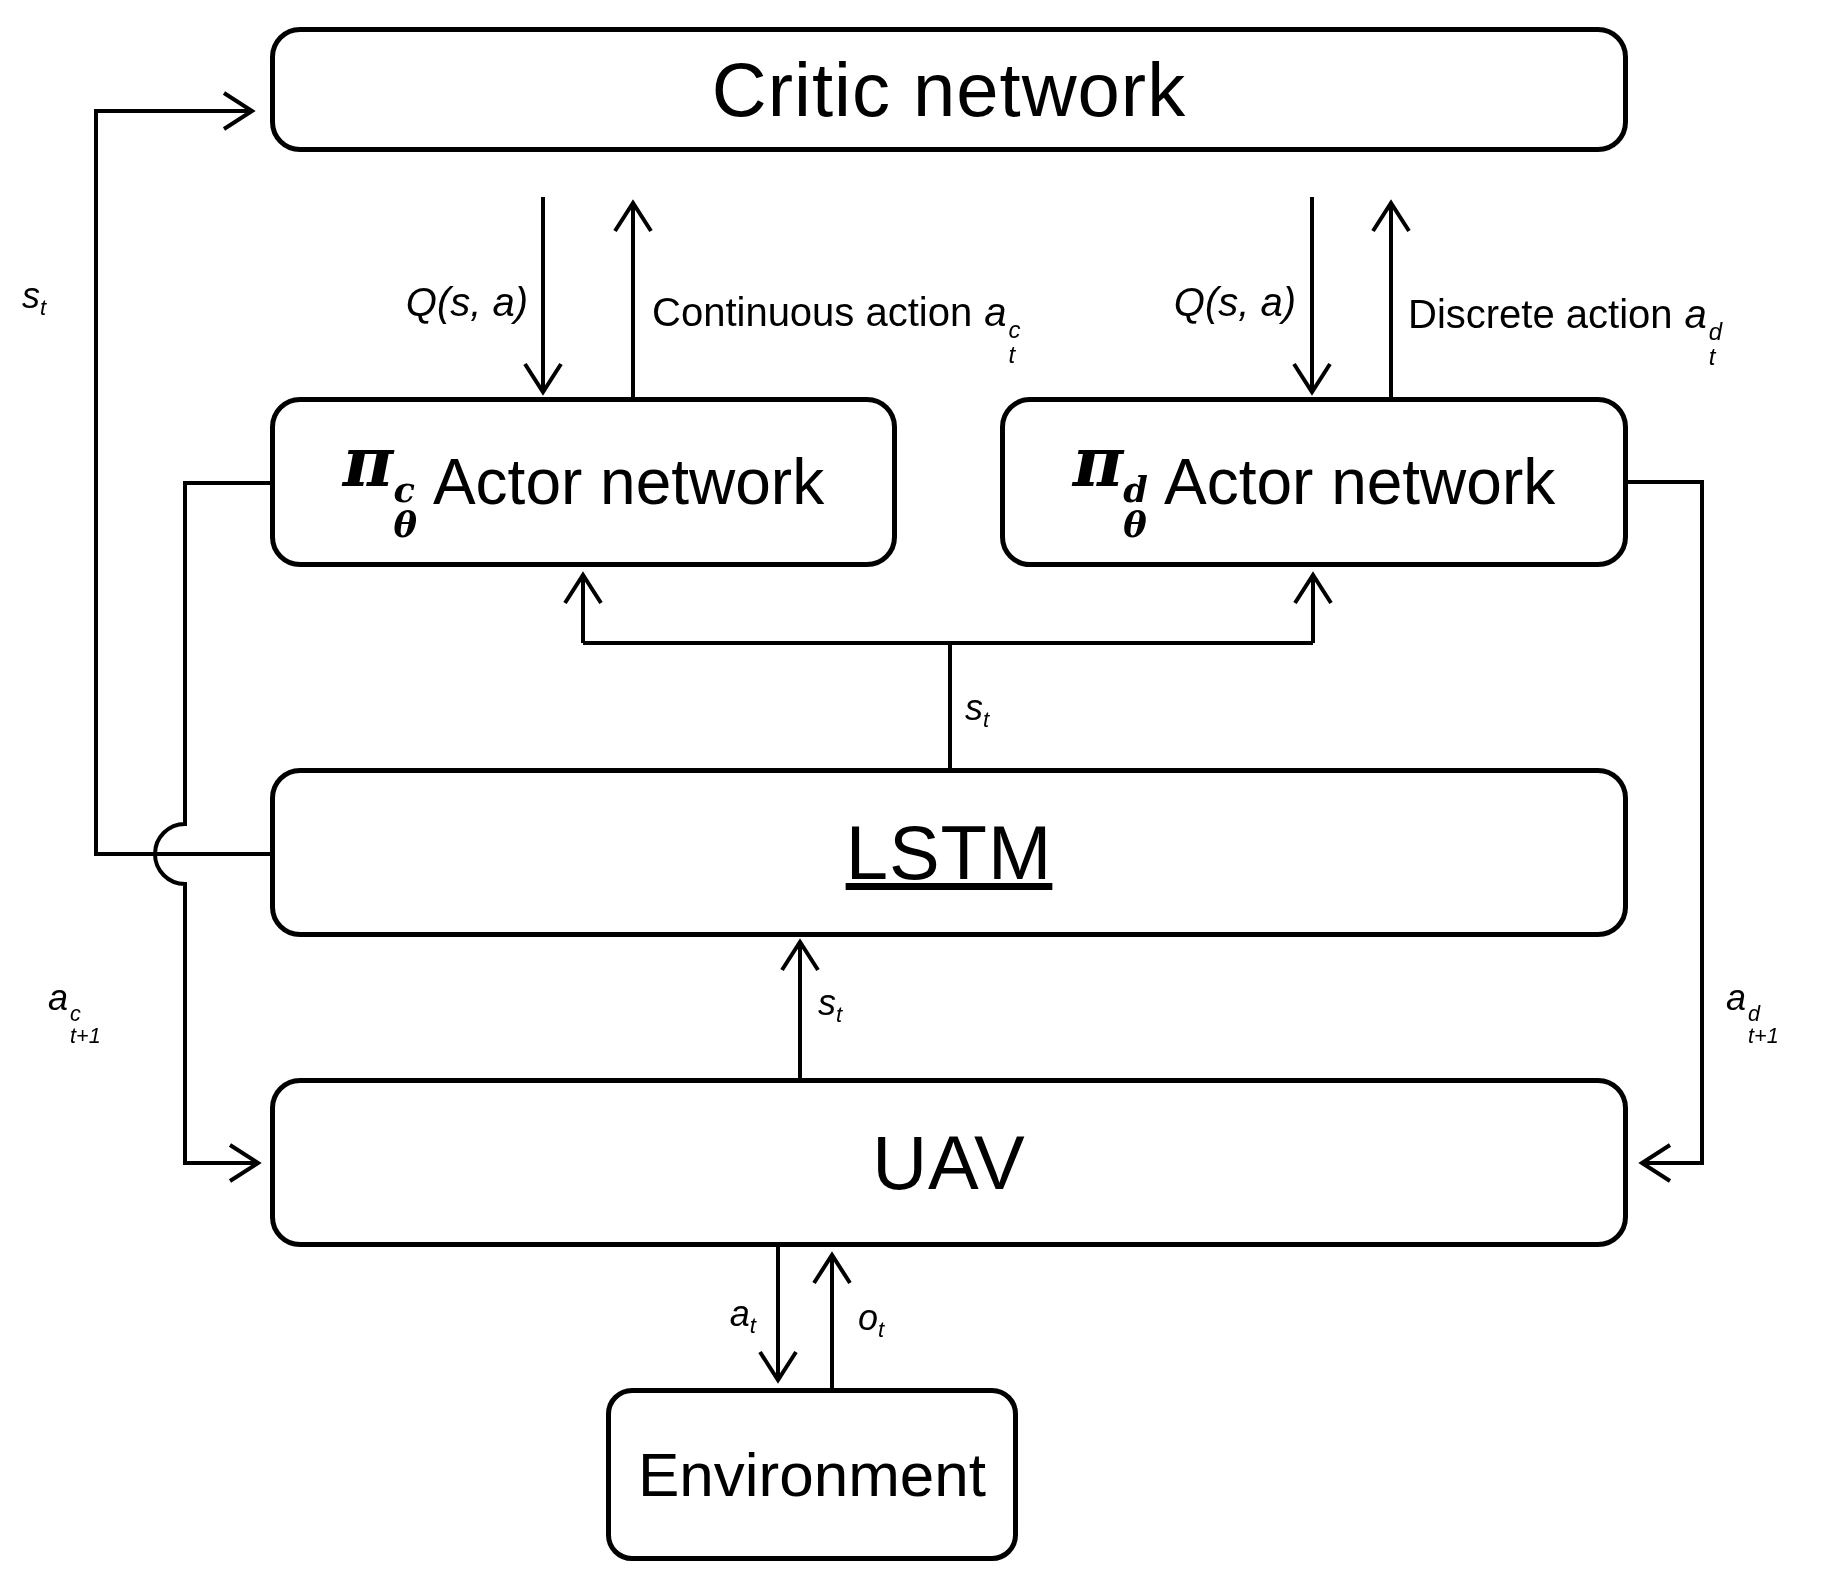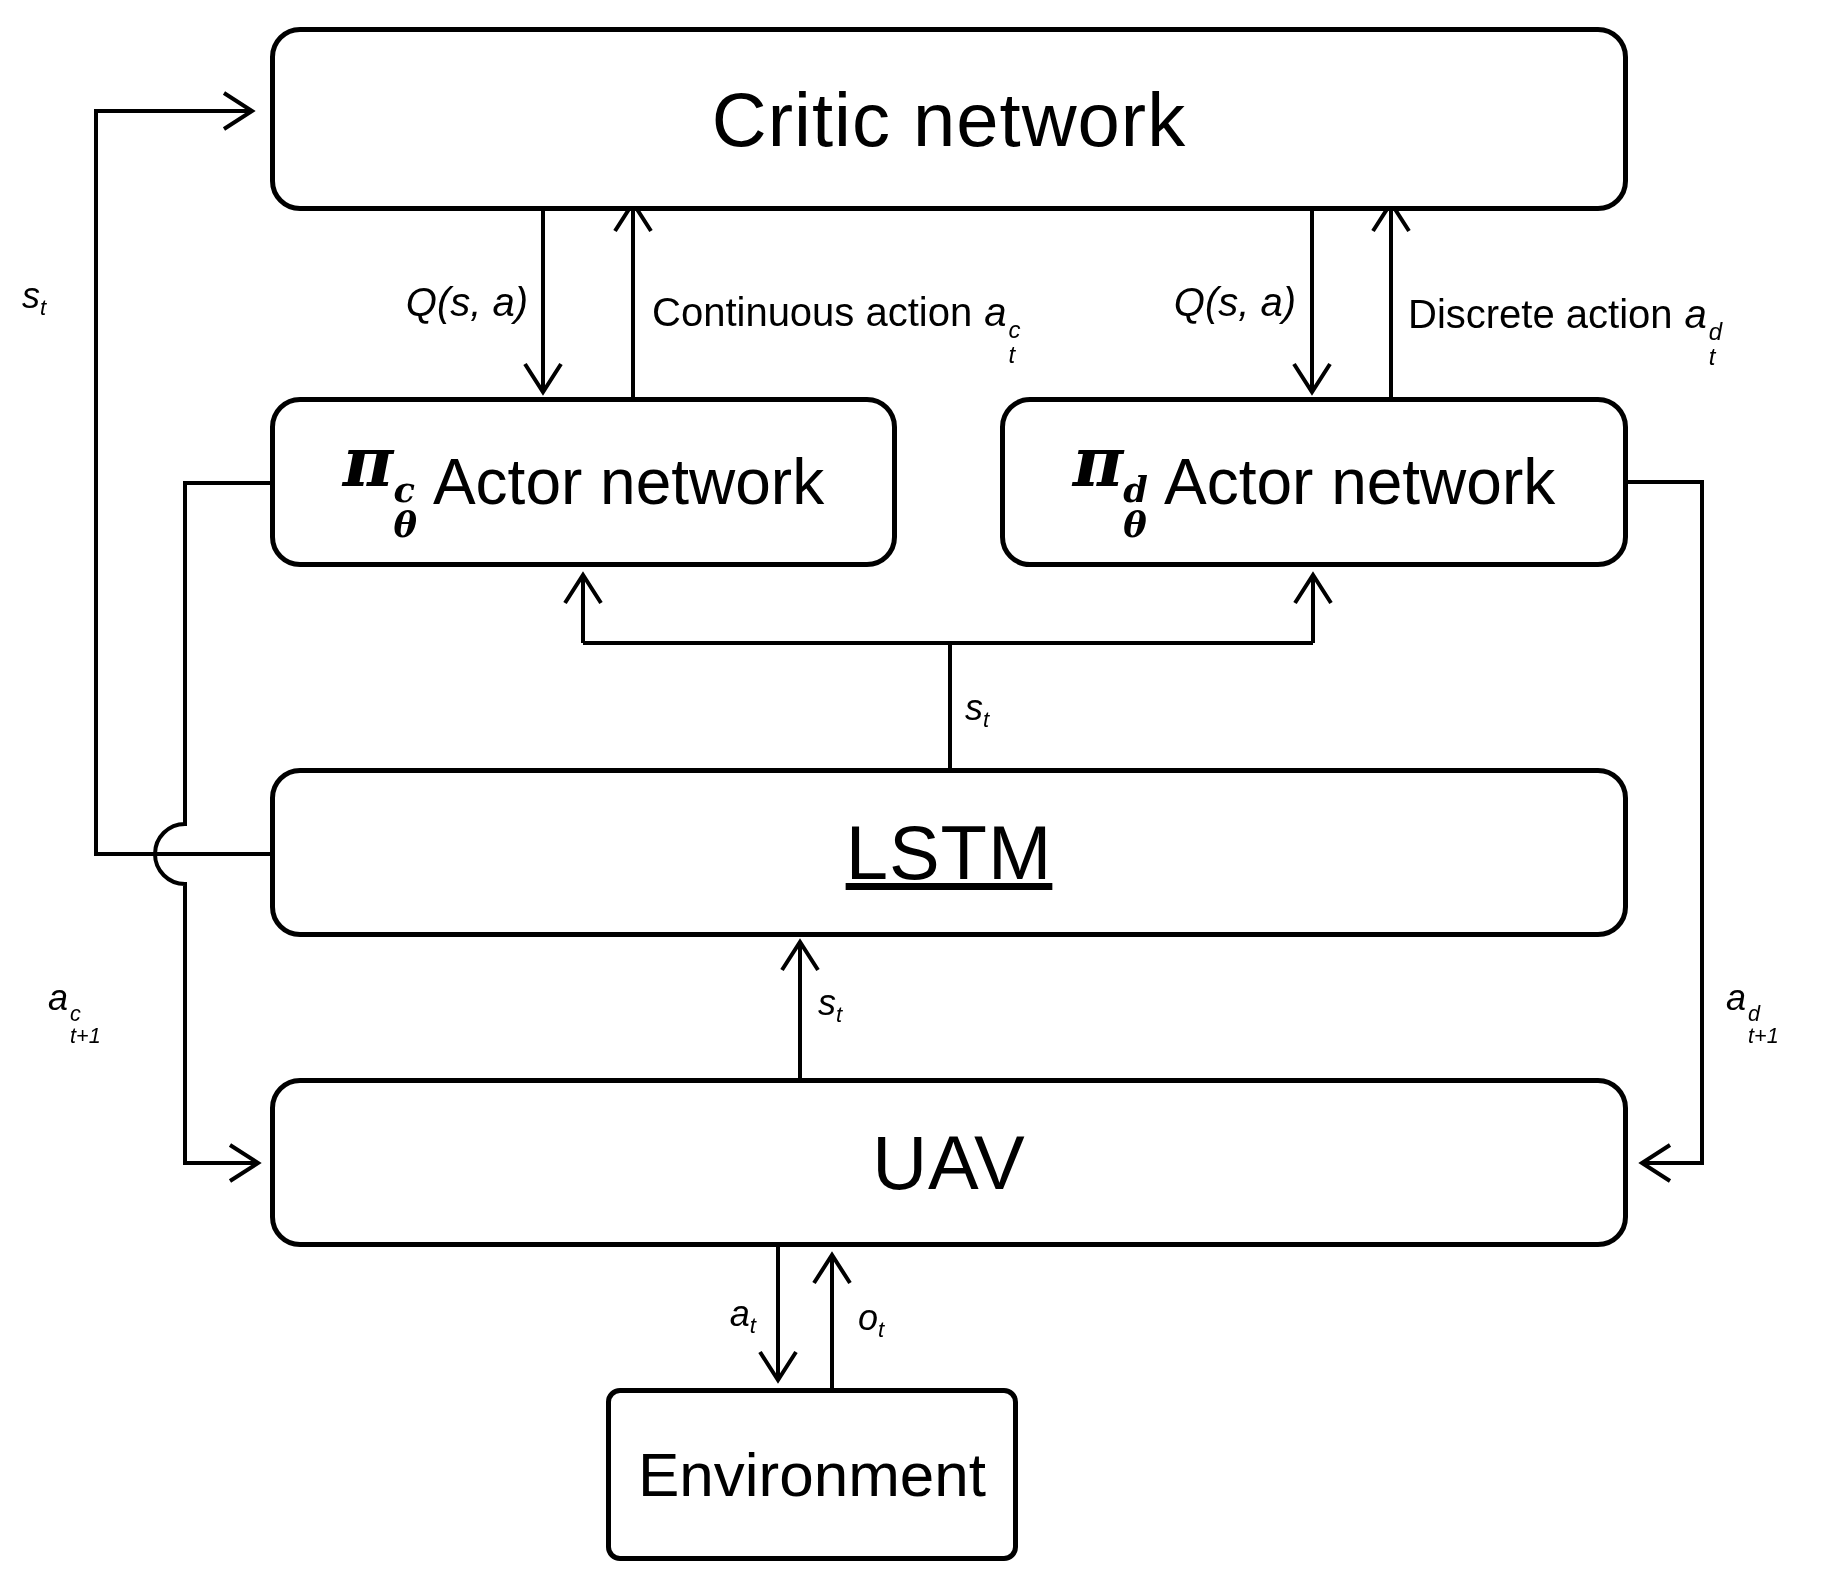--- a/index.html
+++ b/index.html
@@ -60,21 +60,21 @@
 
     <path d="M800 1078 V944"></path>
     <path d="M782 970 L800 942 L818 970"></path>
 
     <path d="M778 1247 V1378"></path>
     <path d="M760 1352 L778 1380 L796 1352"></path>
     <path d="M832 1388 V1257"></path>
     <path d="M814 1283 L832 1255 L850 1283"></path>
   </svg>
 
-  <div class="box" style="left:270px;top:27px;width:1358px;height:184px;">
+  <div class="box" style="left:270px;top:27px;width:1358px;height:125px;">
     <span class="box-label">Critic network</span>
   </div>
 
   <div class="box" style="left:270px;top:397px;width:627px;height:170px;">
     <span class="box-label-mid">
       <span><span class="pi">π</span><span class="pistack">
             <span class="row">c</span>
             <span class="row">θ</span>
           </span></span>
       <span>Actor network</span>
@@ -92,21 +92,21 @@
   </div>
 
   <div class="box" style="left:270px;top:768px;width:1358px;height:169px;text-decoration:underline;">
     <span class="box-label">LSTM</span>
   </div>
 
   <div class="box" style="left:270px;top:1078px;width:1358px;height:169px;">
     <span class="box-label">UAV</span>
   </div>
 
-  <div class="box" style="left:606px;top:1388px;width:412px;height:173px;border-radius:14px;">
+  <div class="box" style="left:606px;top:1388px;width:412px;height:173px;border-radius:26px;">
     <span class="box-label-env">Environment</span>
   </div>
 
   <div class="lbl lbl-side" style="left:22px;top:276px;">
     <span class="mvar">s</span><sub class="msub">t</sub>
   </div>
 
   <div class="lbl lbl-edge" style="left:368px;top:280px;width:160px;text-align:right;">
     <span class="mvar">Q(s, a)</span>
   </div>

